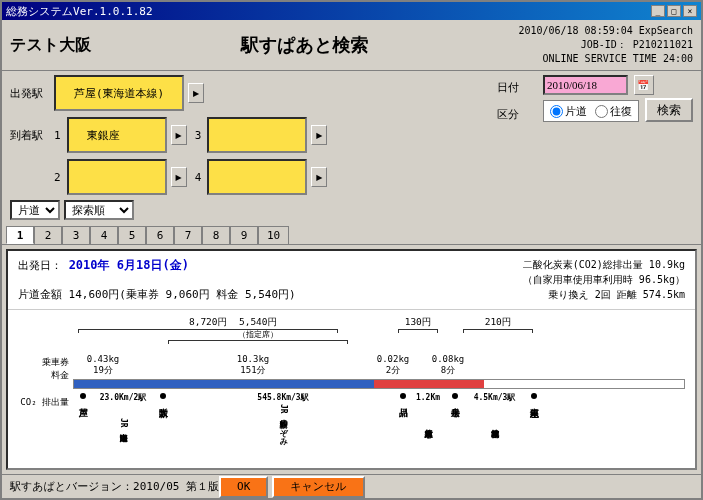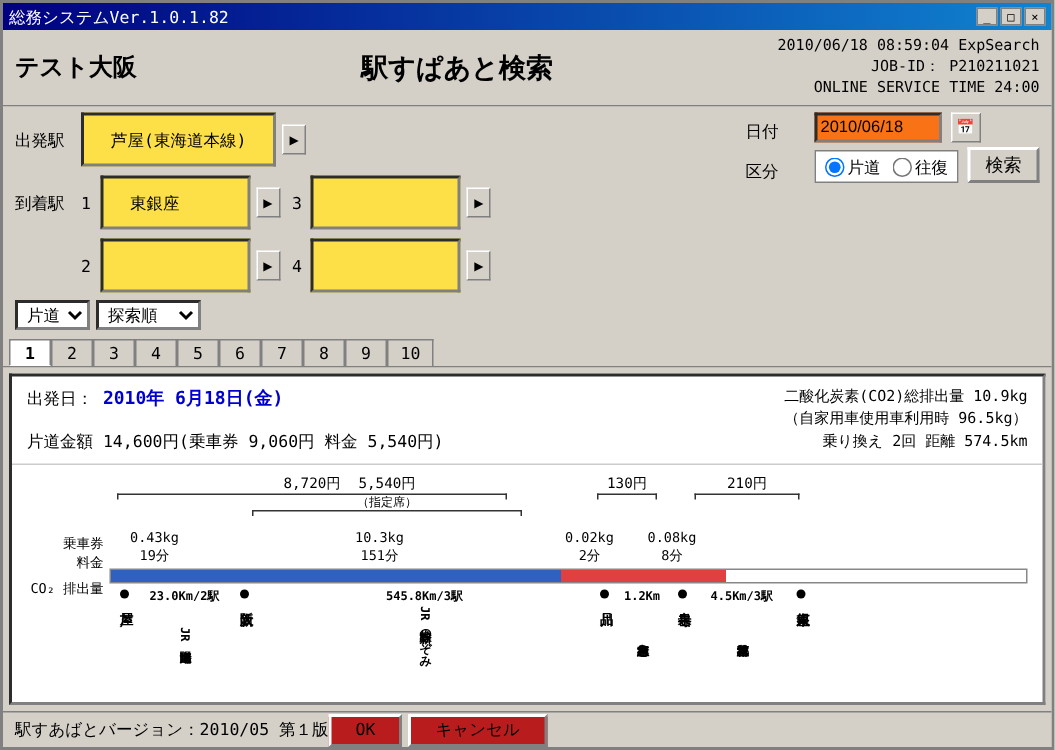--- a/index.html
+++ b/index.html
@@ -131,26 +131,26 @@
       margin-left: auto;
     }
 
     .right-row {
       display: flex;
       align-items: flex-end;
       gap: 6px;
     }
 
     .date-input {
-      background: #f97316;
+      background: #f9a8d4;
       border: 2px inset #808080;
       height: 20px;
       width: 85px;
       font-size: 11px;
-      font-family: Liberation Sans, sans-serif;
+      font-family: Liberation Serif, serif;
       padding: 0 2px;
     }
 
     .cal-btn {
       width: 20px;
       height: 20px;
       background: #d4d0c8;
       border: 1px solid #808080;
       border-top-color: white;
       border-left-color: white;
@@ -296,21 +296,21 @@
     .status-text {
       font-size: 11px;
     }
 
     .bottom-buttons {
       display: flex;
       gap: 4px;
     }
 
     .bottom-btn {
-      background: #b91c1c;
+      background: #f97316;
       border: 2px solid;
       border-top-color: white;
       border-left-color: white;
       border-bottom-color: #808080;
       border-right-color: #808080;
       padding: 1px 16px;
       font-size: 11px;
       font-family: inherit;
       cursor: pointer;
       height: 22px;
@@ -468,21 +468,21 @@
           <div style="position:absolute; left:445px; top:0; font-size:9.5px; text-align:center;">
             <div>210円</div>
             <div style="border-left:1px solid #333; border-right:1px solid #333; border-top:1px solid #333; height:4px; width:70px;"></div>
           </div>
         </div>
 
         <div style="display:flex; align-items:flex-start; margin-bottom:2px; font-size:9px;">
 
           <div style="display:flex; flex-direction:column; width:55px; font-size:9px; text-align:right; padding-right:4px; padding-top:2px;">
             <div>乗車券<br>料金</div>
-            <div style="margin-top:4px;">CO₂ 排出量</div>
+            <div style="margin-top:14px;">CO₂ 排出量</div>
           </div>
 
           <div style="flex:1; position:relative;">
 
             <div style="display:flex; font-size:9px; margin-bottom:2px;">
               <div style="width:60px; text-align:center;">
                 <div>0.43kg</div>
                 <div>19分</div>
               </div>
               <div style="width:240px; text-align:center;">

